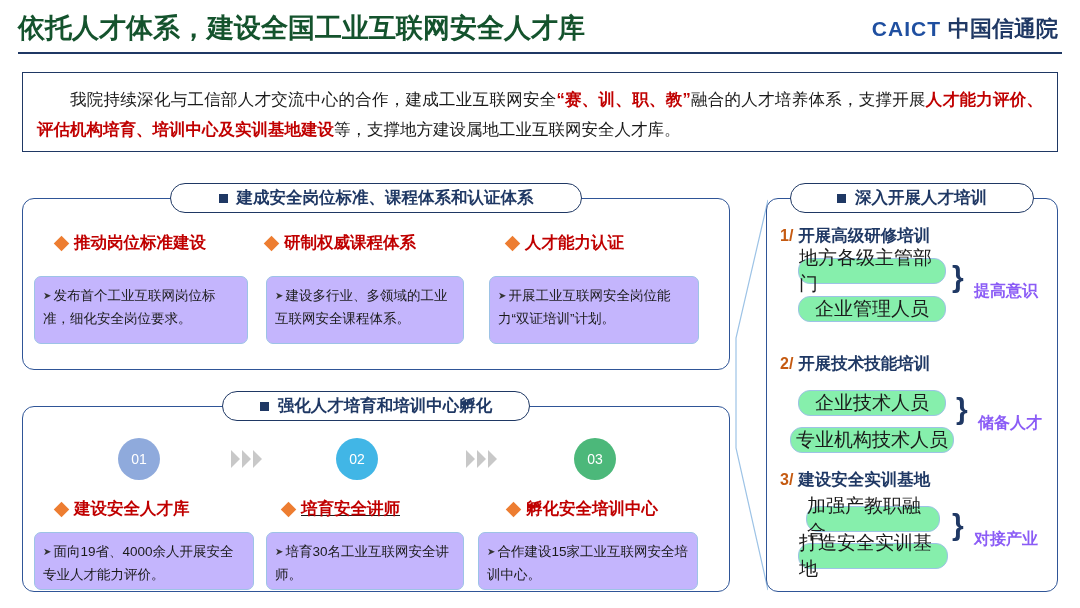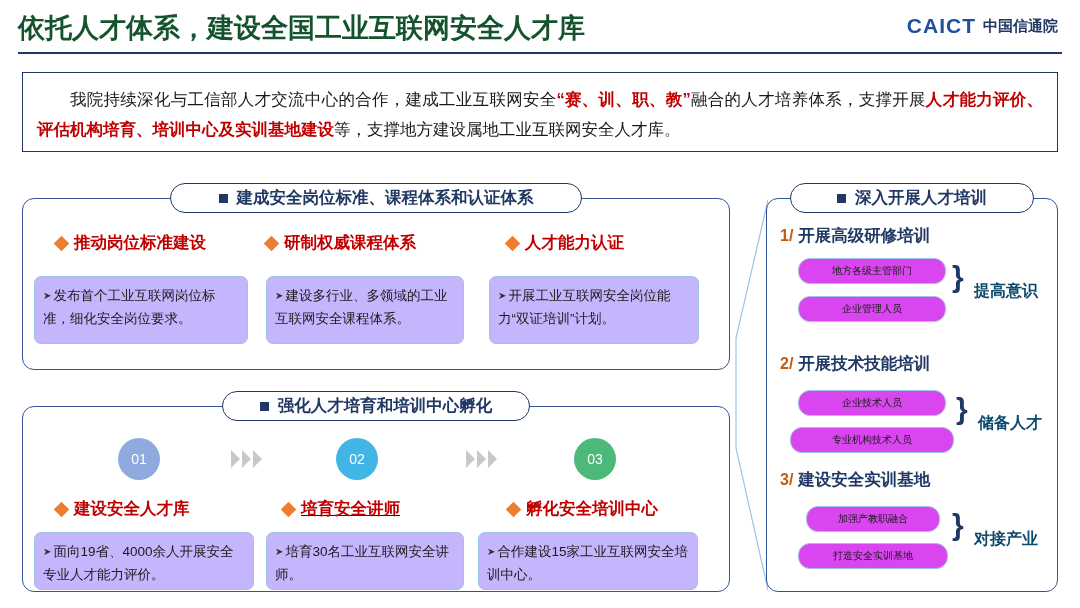--- a/index.html
+++ b/index.html
@@ -49,21 +49,21 @@
     align-items: center;
     gap: 7px;
   }
   .logo-caict {
     font-size: 21px;
     font-weight: bold;
     color: #1f4fa0;
     letter-spacing: 1px;
   }
   .logo-cn {
-    font-size: 15px;
+    font-size: 22px;
     font-weight: bold;
     color: #1f3864;
   }
 
   
   .summary-box {
     position: absolute;
     left: 22px;
     top: 72px;
     width: 1036px;
@@ -211,41 +211,41 @@
   }
   .num-head .num-label {
     font-size: 16.5px;
     font-weight: bold;
     color: #1f3864;
     white-space: nowrap;
   }
   .tag-box {
     position: absolute;
     border: 1px solid #9dc3e6;
-    background: #d946ef;
+    background: #86efac;
     border-radius: 12px;
     display: flex;
     align-items: center;
     justify-content: center;
-    font-size: 10px;
+    font-size: 19px;
     color: #1a1a1a;
     box-sizing: border-box;
   }
   .brace {
     position: absolute;
     font-size: 30px;
     color: #1f3864;
     font-weight: bold;
     line-height: 1;
   }
   .brace-label {
     position: absolute;
     font-size: 16px;
     font-weight: bold;
-    color: #0c4a6e;
+    color: #8b5cf6;
     white-space: nowrap;
   }
 
   
   .connector {
     position: absolute;
     left: 734px;
     top: 198px;
     width: 34px;
     height: 394px;

